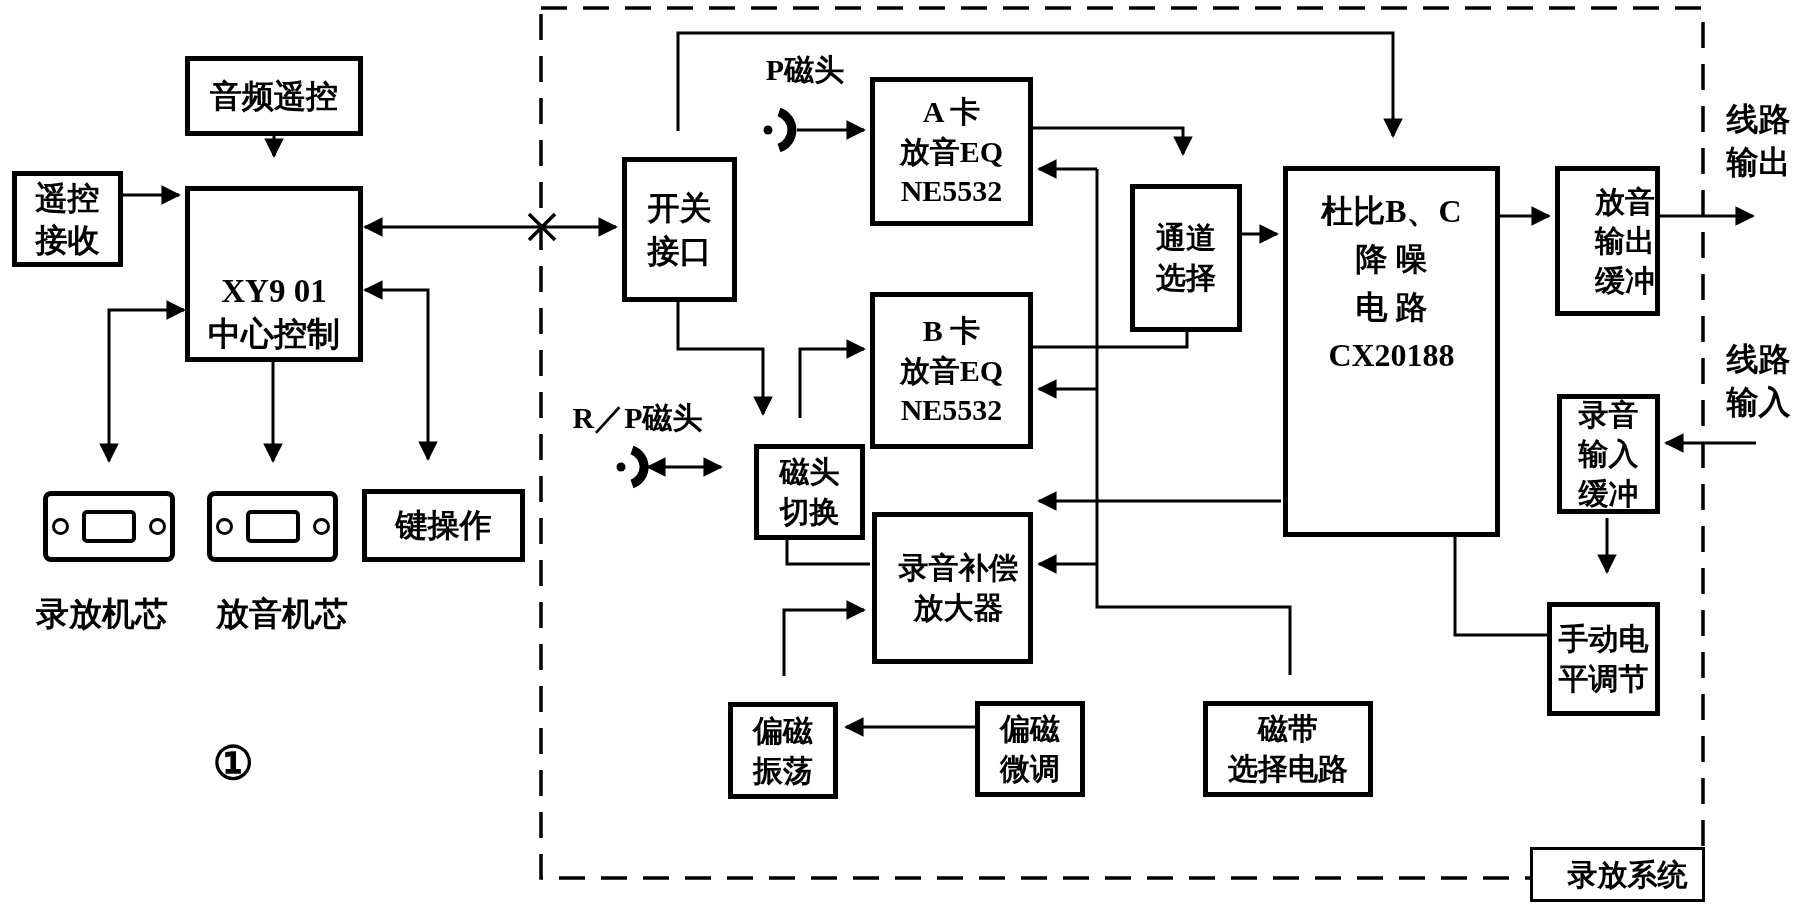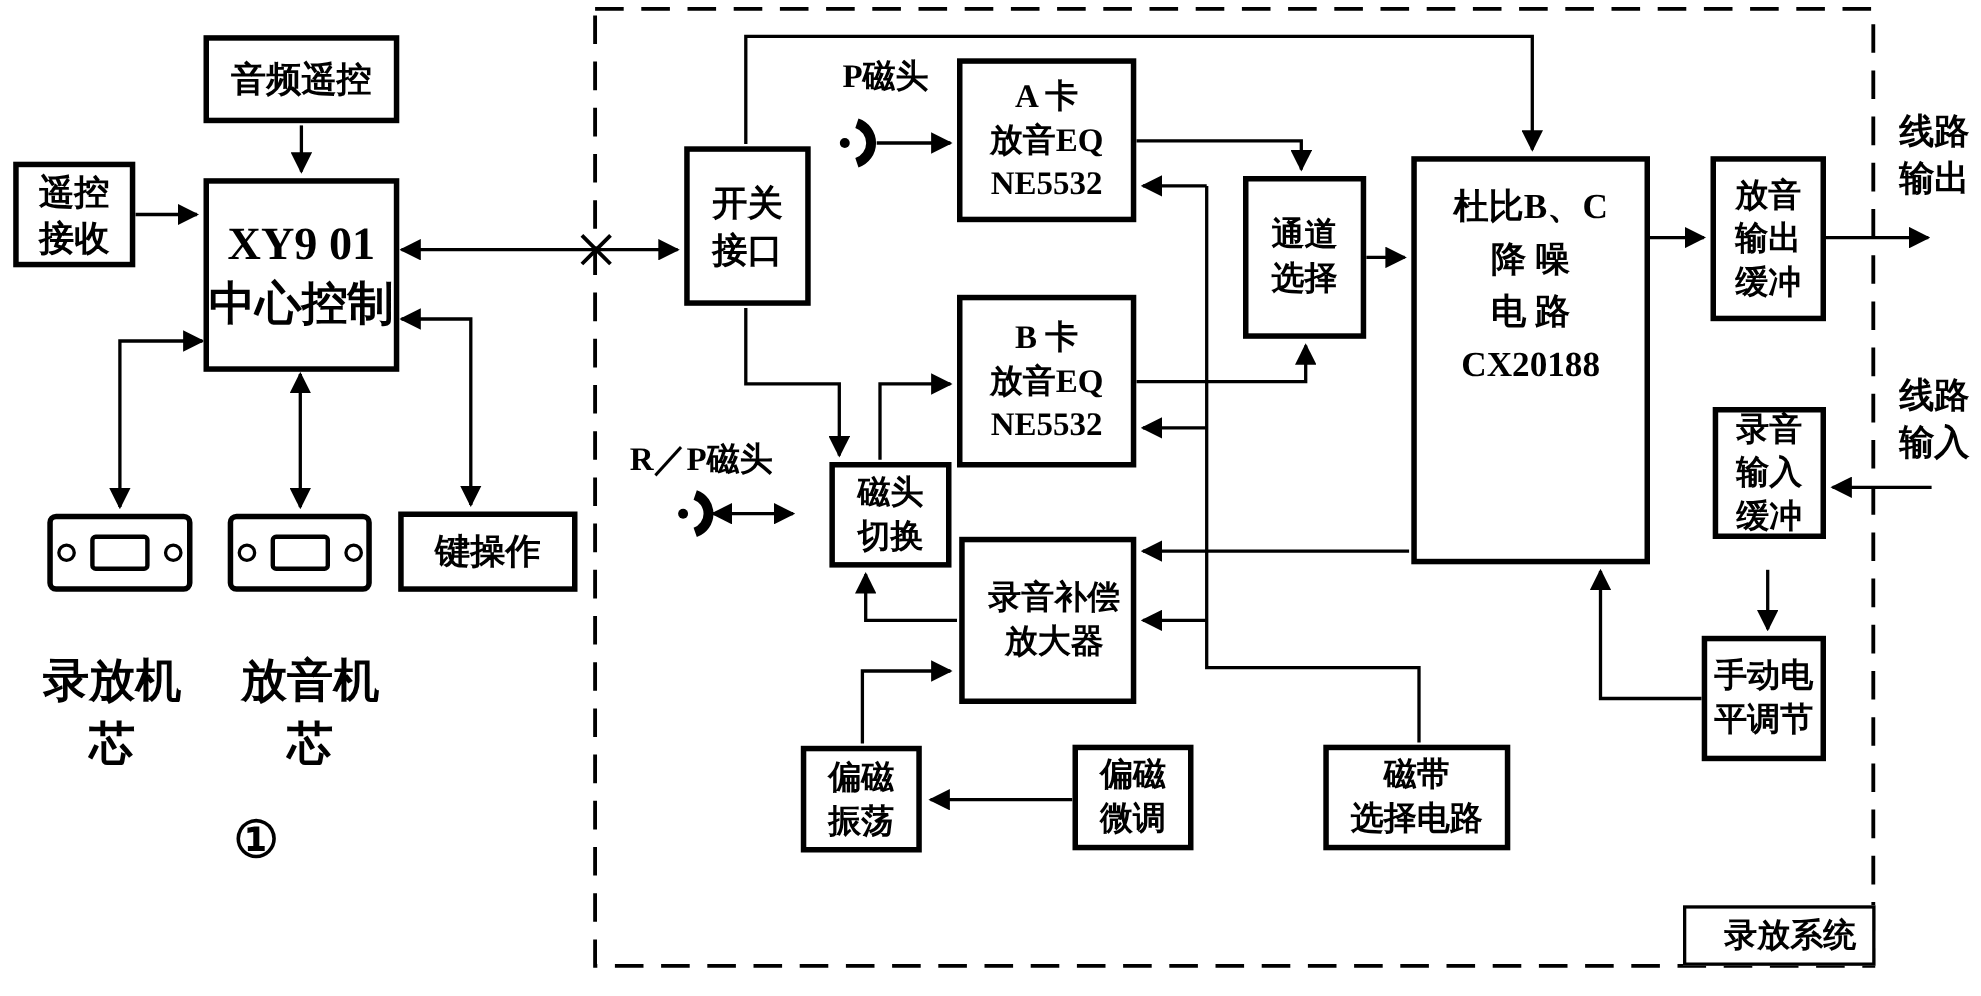--- a/index.html
+++ b/index.html
@@ -1,24 +1,24 @@
 <!DOCTYPE html>
 <html><head>
 <meta charset="utf-8">
 <style>
   html,body{margin:0;padding:0;background:#ffffff;}
   #stage{position:relative;width:1801px;height:905px;background:#fff;overflow:hidden;
          font-family:"Liberation Serif","DejaVu Serif",serif;color:#000;}
   #wires{position:absolute;left:0;top:0;z-index:1;}
   .blk{position:absolute;box-sizing:border-box;border:5px solid #000;background:#fff;
        display:flex;align-items:center;justify-content:center;text-align:center;
-       white-space:pre-line;font-weight:700;z-index:2;line-height:1.32;}
+       white-space:pre-line;font-weight:700;z-index:2;line-height:1.32;margin-top:24px;}
   .blk.thin{border-width:3px;padding-left:20px;}
   .blk.top{align-items:flex-start;padding-top:16px;}
-  .lbl{position:absolute;z-index:2;font-weight:700;white-space:pre-line;text-align:center;line-height:1.35;} .fs30{font-size:30px;} .fs32{font-size:32px;} .fs34{font-size:42px;}
+  .lbl{position:absolute;z-index:2;font-weight:700;white-space:pre-line;text-align:center;line-height:1.35;} .fs30{font-size:30px;} .fs32{font-size:32px;} .fs34{font-size:33px;align-items:flex-end;}
   .mech{display:flex;align-items:center;justify-content:center;gap:13px;}
   .mech .hole{width:11px;height:11px;border:3px solid #000;border-radius:50%;background:#fff;}
   .mech .win{width:46px;height:25px;border:4px solid #000;border-radius:5px;background:#fff;}
   .circled{font-weight:700;font-size:46px;}
 </style>
 </head>
 <body>
 
 <div id="stage">
 
@@ -166,21 +166,21 @@
 选择</span>
   </div>
 
   <div class="blk top fs32" style="left:1283px;top:142px;width:217px;height:371px;line-height:1.5;">
     <span>杜比B、C
 降  噪
 电  路
 CX20188</span>
   </div>
 
-  <div class="blk fs30" style="left:1555px;top:142px;width:105px;height:150px;">
+  <div class="blk fs30" style="left:1555px;top:142px;width:105px;height:150px;justify-content:flex-end;">
     <span>放音
 输出
 缓冲</span>
   </div>
 
   <div class="blk fs30" style="left:1557px;top:370px;width:103px;height:120px;">
     <span>录音
 输入
 缓冲</span>
   </div>

